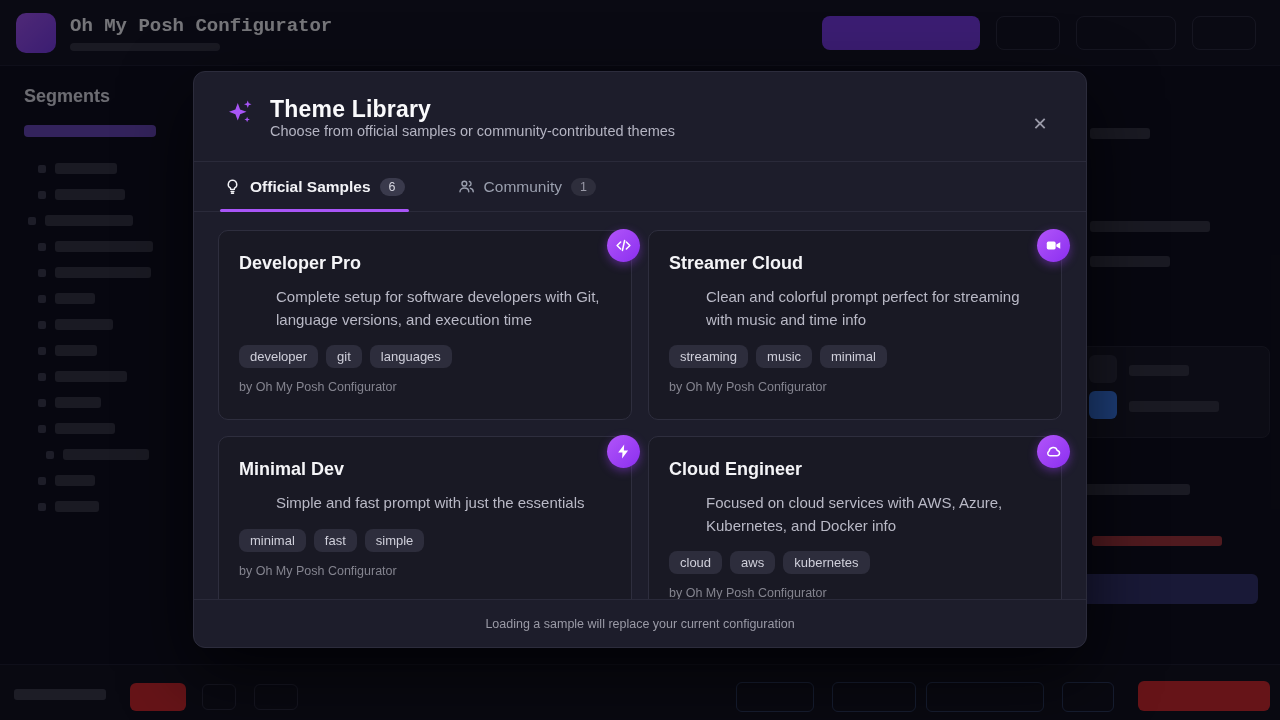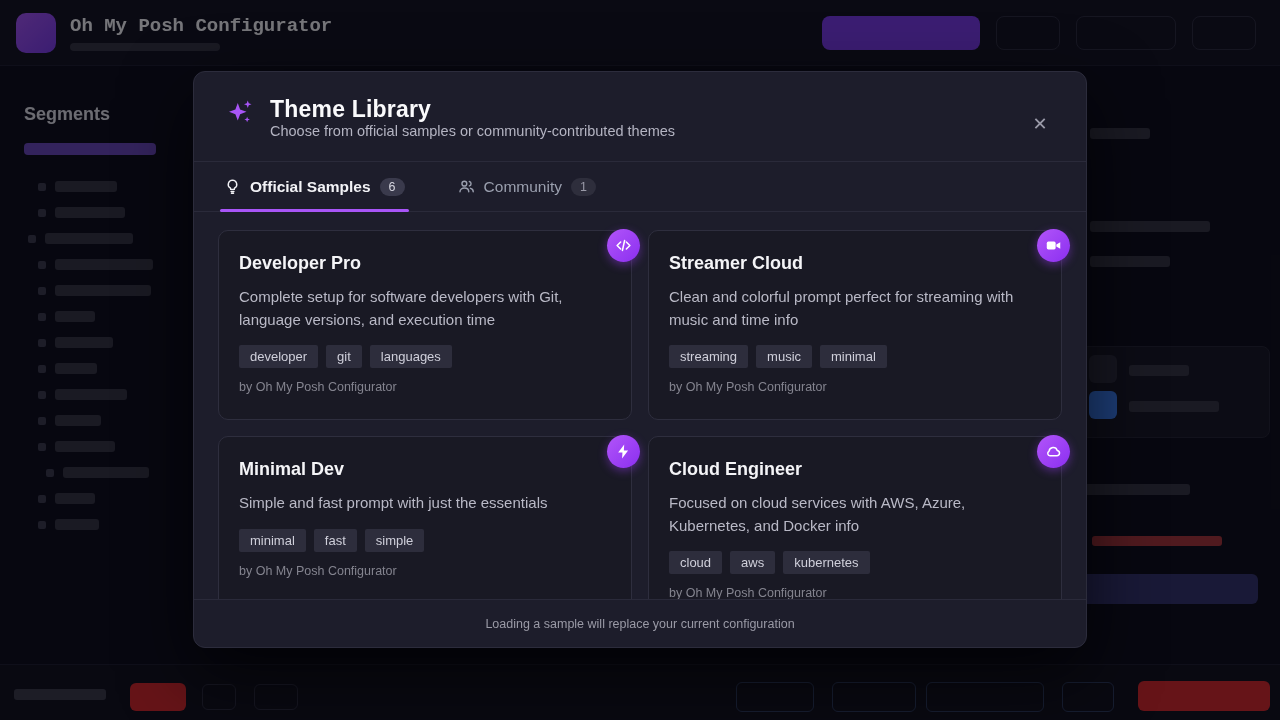--- a/index.html
+++ b/index.html
@@ -13,21 +13,21 @@
     border-bottom:1px solid #1c1c2a; display:flex; align-items:center; padding:0 16px; }
   .logo { width:40px; height:40px; border-radius:10px;
     background:linear-gradient(135deg,#a855f7,#7c3aed); }
   .app-title-wrap { margin-left:14px;font-family:Liberation Mono, monospace; }
   .app-title { font-size:19px; font-weight:bold; color:#ffffff; }
   .app-subtitle-bar { width:150px; height:8px; background:#34343f; border-radius:4px; margin-top:6px; }
   .topbar-actions { margin-left:auto; display:flex; gap:16px; align-items:center; margin-right:8px; }
   .btn-primary-shape { width:158px; height:34px; border-radius:8px; background:#7c3aed; }
   .btn-ghost-shape { height:34px; border-radius:8px; border:1px solid #2b2b3b; background:transparent; }
 
-  .sidebar { position:absolute; top:84px; left:0; width:192px; bottom:56px; padding:20px 24px; }
+  .sidebar { position:absolute; top:66px; left:0; width:192px; bottom:56px; padding:20px 24px; }
   .sidebar-heading { font-size:18px; font-weight:bold; color:#e8e8ee; }
   .sidebar-accent-bar { margin-top:18px; width:132px; height:12px; background:#8b5cf6; opacity:.75; border-radius:4px; }
   .sidebar-list { margin-top:26px; }
   .sidebar-row { display:flex; align-items:center; gap:9px; margin-bottom:15px; margin-left:14px; }
   .sidebar-chev { width:8px; height:8px; background:#3a3a4a; border-radius:2px; flex:none; }
   .sidebar-bar { height:11px; background:#34343f; border-radius:3px; }
 
   .rightpanel { position:absolute; top:66px; right:0; width:200px; bottom:56px; }
   .rp-bar { position:absolute; background:#34343f; border-radius:3px; height:11px; }
   .rp-card { position:absolute; left:0; top:280px; width:190px; height:92px; background:#15151f;
@@ -72,23 +72,23 @@
   .tab-badge { background:#3a3a4c; color:#d6d6e0; font-size:12.5px; font-weight:normal;
     padding:2px 9px; border-radius:999px; }
   .tab.inactive .tab-badge { background:#2e2e3c; color:#9a9aa8; }
 
   .modal-body { flex:1; overflow:hidden; padding:18px 24px;
     display:grid; grid-template-columns:1fr 1fr; gap:16px; grid-auto-rows:190px; }
 
   .theme-card { position:relative; background:#191924; border:1px solid #2e2e3e; border-radius:10px;
     padding:22px 20px 14px 20px; cursor:pointer; }
   .card-title { font-size:18px; font-weight:bold; color:#f4f4f7; }
-  .card-desc { margin-top:12px; font-size:15px; line-height:1.5; color:#b9b9c6; }
+  .card-desc { margin-top:12px; font-size:15px; line-height:1.5; color:#b9b9c6;margin-left:37px; }
   .card-tags { margin-top:14px; display:flex; gap:8px; flex-wrap:wrap; }
-  .tag { background:#2d2d3c; color:#cfcfda; font-size:13px; padding:4px 11px; border-radius:2px; }
+  .tag { background:#2d2d3c; color:#cfcfda; font-size:13px; padding:4px 11px; border-radius:8px; }
   .card-author { margin-top:12px; font-size:12.5px; color:#84848f; }
   .icon-badge { position:absolute; top:-2px; right:-9px; width:33px; height:33px; border-radius:50%;
     background:linear-gradient(135deg,#b255f9,#8b2ff0); display:flex; align-items:center; justify-content:center;
     box-shadow:0 3px 10px rgba(150,60,240,.45); }
   .icon-badge svg { width:17px; height:17px; display:block; }
 
   .modal-footer { height:48px; border-top:1px solid #2a2a3a; display:flex; align-items:center;
     justify-content:center; font-size:12.5px; color:#9a9aa6; }
 </style>
 </head>

